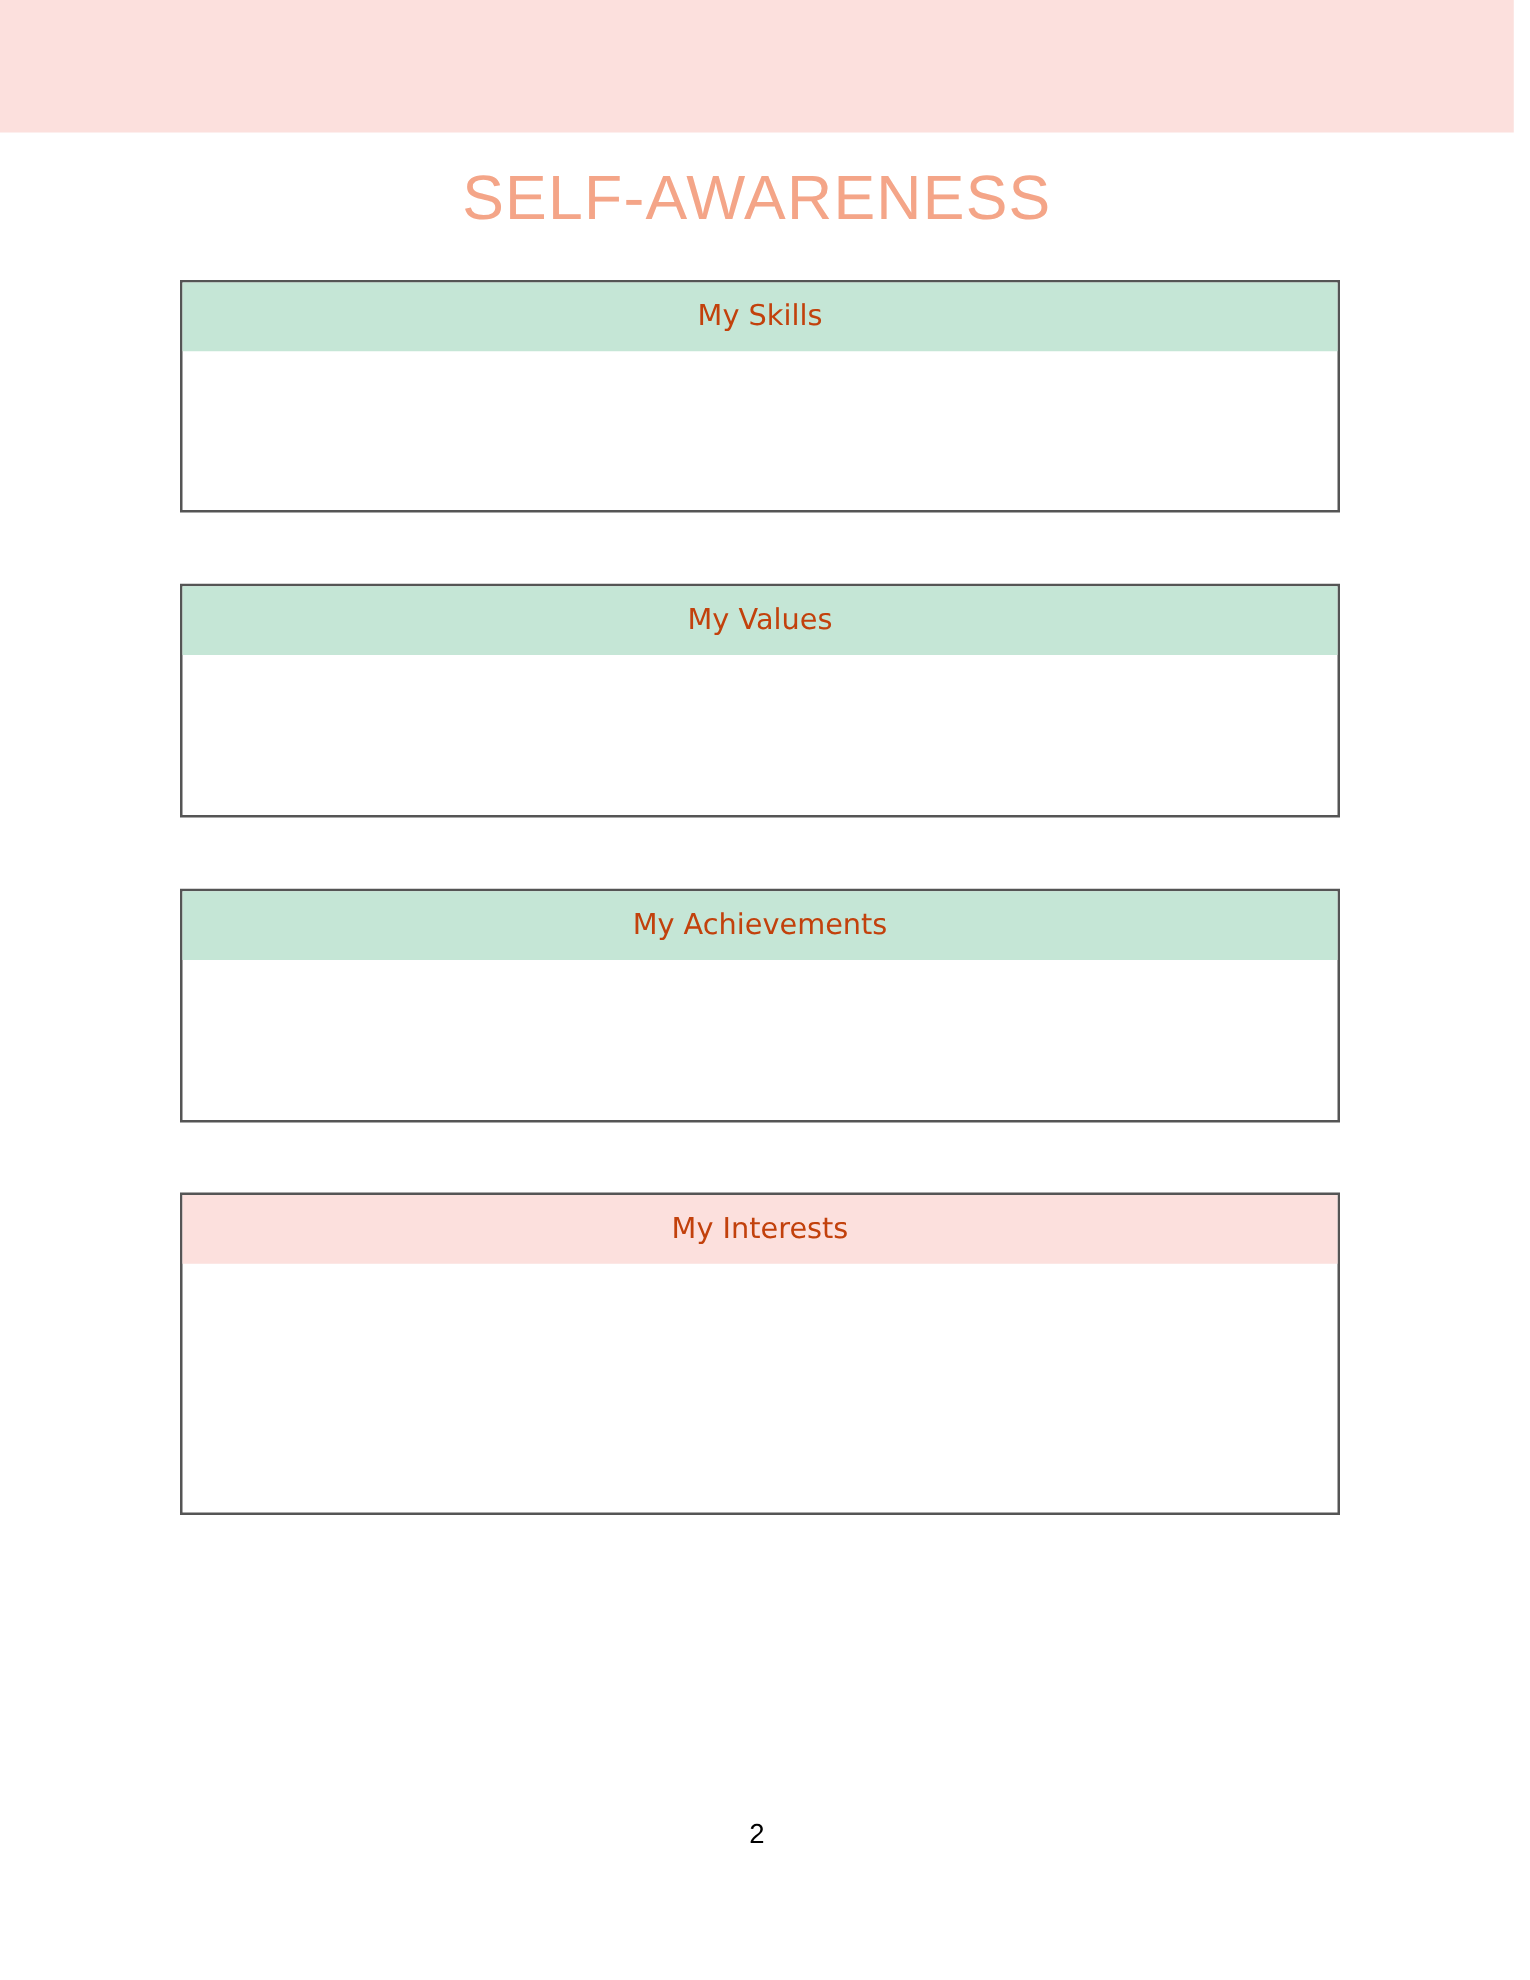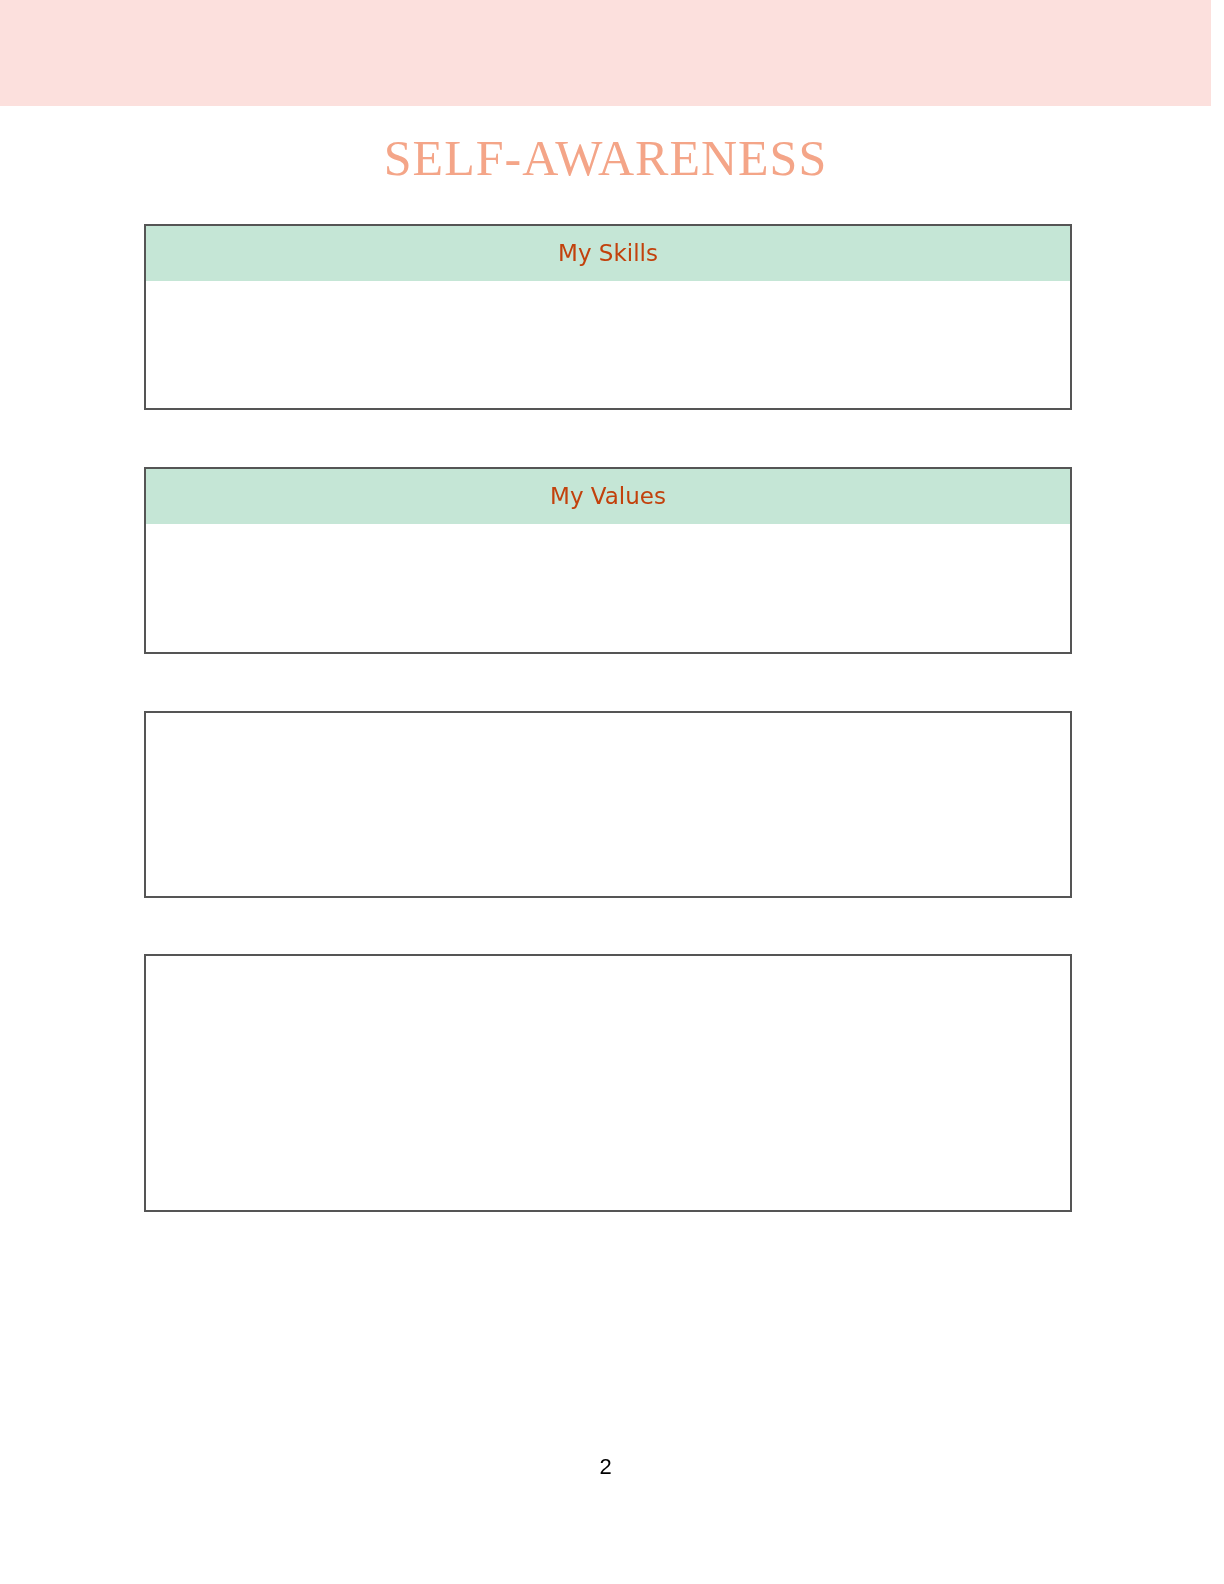--- a/index.html
+++ b/index.html
@@ -8,21 +8,21 @@
       background: #ffffff;
       font-family: "Liberation Sans", "DejaVu Sans", sans-serif;
     }
     .top-band {
       position: absolute; left: 0; top: 0; width: 1211px; height: 106px;
       background: #fce0dd;
     }
     .page-title {
       position: absolute; left: 0; top: 128px; width: 1211px; text-align: center;
       font-size: 50px; font-weight: normal; color: #f4a588; letter-spacing: 1px;
-      font-family: Liberation Serif, serif; margin: 0; line-height: 60px;
+      font-family: Liberation Sans, sans-serif; margin: 0; line-height: 60px;
     }
     .section {
       position: absolute; left: 144px; width: 924px;
       border: 2px solid #555555; background: #ffffff; box-sizing: content-box;
     }
     .section-header {
       height: 55px; line-height: 55px; text-align: center;
       font-size: 23px; color: #c2410c;
       font-family: "DejaVu Sans", sans-serif;
     }
@@ -46,20 +46,22 @@
   <div class="section-header green">My Skills</div>
   <div class="section-body" style="height:127px;"></div>
 </div>
 
 <div class="section" style="top:467px; height:183px;">
   <div class="section-header green">My Values</div>
   <div class="section-body" style="height:128px;"></div>
 </div>
 
 <div class="section" style="top:711px; height:183px;">
+  <div class="section-header green">My Achievements</div>
   <div class="section-body" style="height:128px;"></div>
 </div>
 
 <div class="section" style="top:954px; height:254px;">
+  <div class="section-header pink">My Interests</div>
   <div class="section-body" style="height:199px;"></div>
 </div>
 
 <div class="page-number">2</div>
 
 </body></html>

